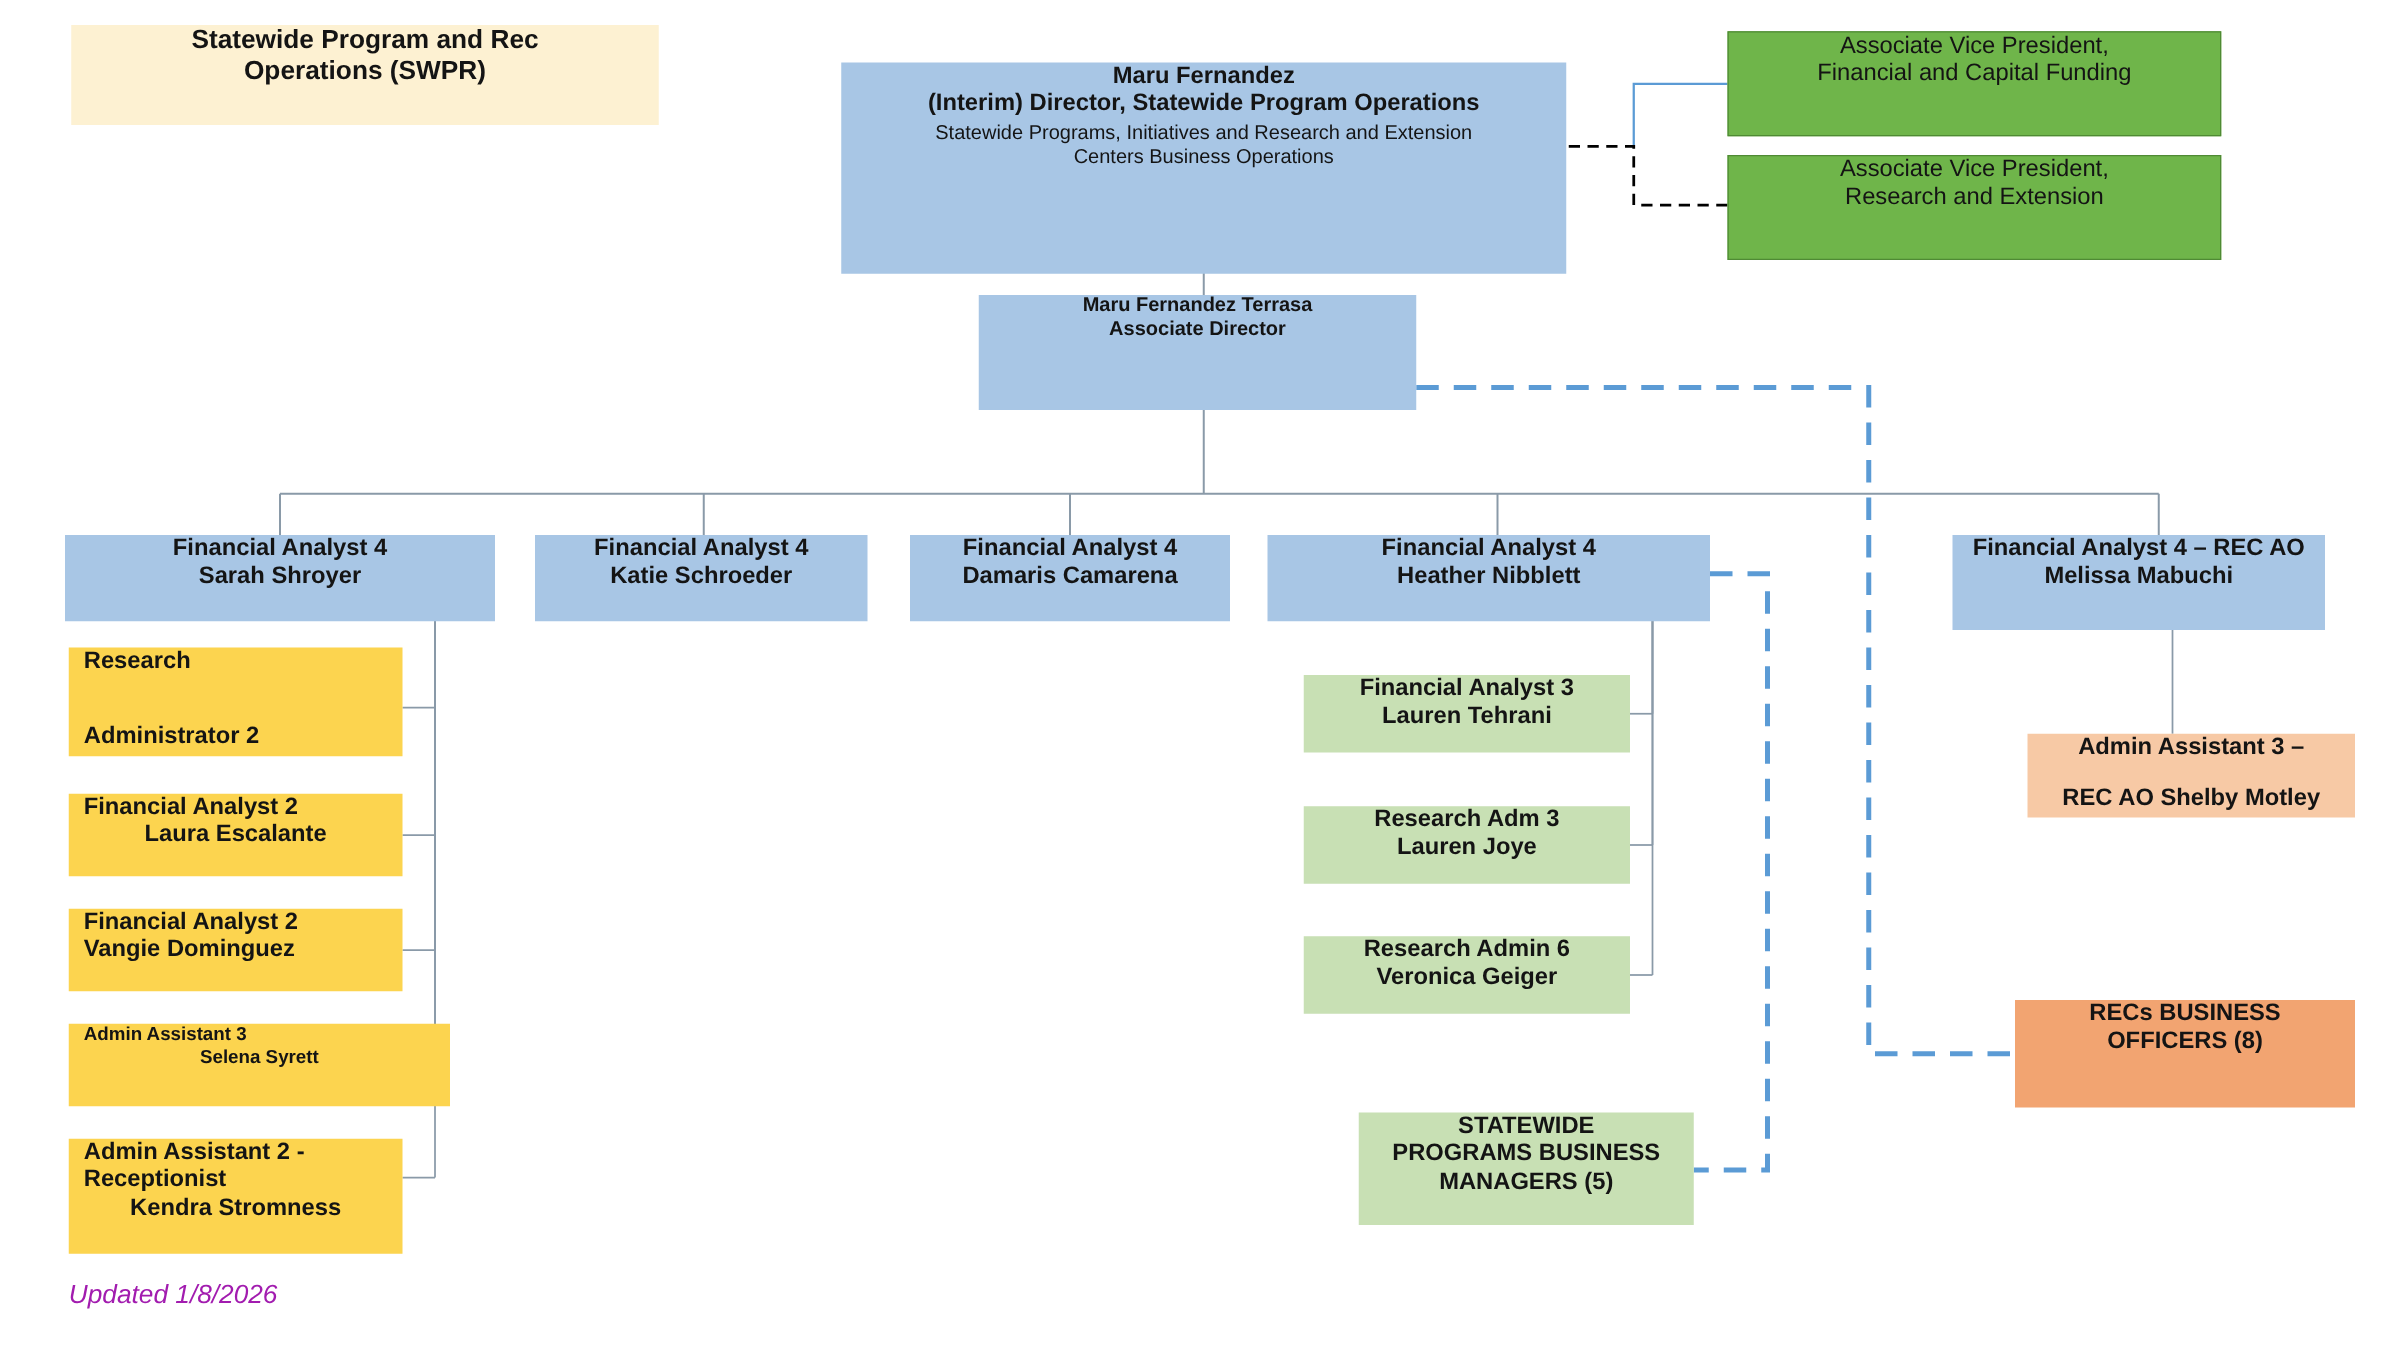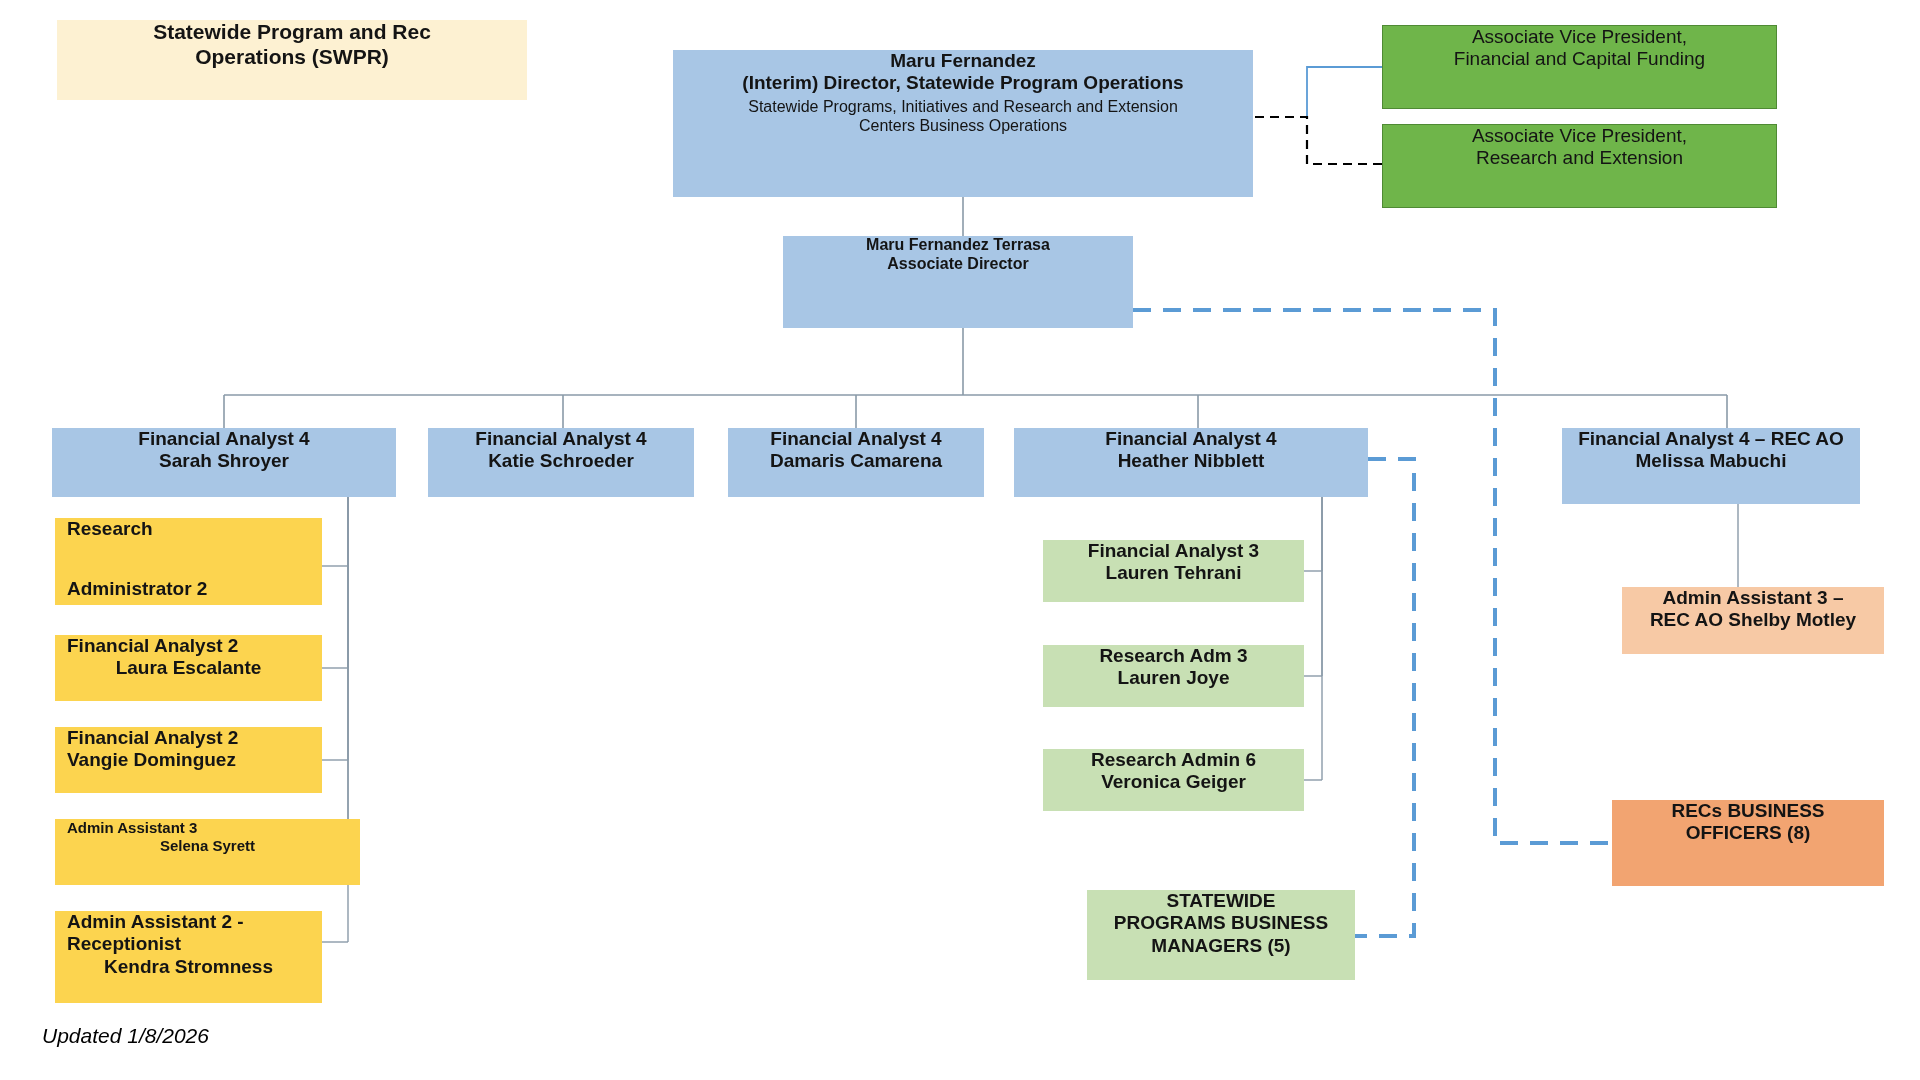--- a/index.html
+++ b/index.html
@@ -41,33 +41,34 @@
   .node .ln { display: block; width: 100%; }
   .node .b  { font-weight: bold; }
   .node .r  { font-weight: normal; }
 
   
   .cream   { background: #fdf1d2; }
   .blue    { background: #a8c6e5; }
   .green   { background: #6fb54a; border: 1px solid #4f8a34; }
   .lgreen  { background: #c8e0b4; }
   .yellow  { background: #fcd44f; }
-  .peach   { background: #f7c9a5; }
+  .peach   { background: #f7c9a5; gap: 19px; }
   .orange  { background: #f2a471; }
 
   .left-first .ln:first-child { text-align: left; }
   .left-two   .ln:nth-child(1),
   .left-two   .ln:nth-child(2) { text-align: left; }
 
   .footer {
     position: absolute;
     font-style: italic;
     font-weight: normal;
-    color: #000000;
+    color: #a21caf;
     z-index: 5;
+    margin-left: 13px;
   }
 </style>
 </head>
 <body>
 
 <div id="canvas">
 
   <svg id="wires" viewBox="0 0 1920 1080" width="1920" height="1080">
 
     <path d="M 963 197 L 963 236" stroke="#8a9aa8" stroke-width="1.6" fill="none"></path>
@@ -108,21 +109,21 @@
 
     <path d="M 1382 164 L 1307 164 L 1307 117 L 1246 117" stroke="#000000" stroke-width="2.2" fill="none" stroke-dasharray="9 6"></path>
     <path d="M 1228 117 L 1251 110 L 1251 124 Z" fill="#5b9bd5"></path>
   </svg>
 
   <div class="node cream" style="left:57px; top:20px; width:470px; height:80px; font-size:21px;">
     <span class="ln b">Statewide Program and Rec</span>
     <span class="ln b">Operations (SWPR)</span>
   </div>
 
-  <div class="node blue" style="left:673px; top:50px; width:580px; height:147px; font-size:19px;">
+  <div class="node blue" style="left:673px; top:50px; width:580px; height:169px; font-size:19px;">
     <span class="ln b">Maru Fernandez</span>
     <span class="ln b">(Interim) Director, Statewide Program Operations</span>
     <span class="ln r" style="font-size:16px; margin-top:3px;">Statewide Programs, Initiatives and Research and Extension</span>
     <span class="ln r" style="font-size:16px;">Centers Business Operations</span>
   </div>
 
   <div class="node green" style="left:1382px; top:25px; width:395px; height:84px; font-size:19px;">
     <span class="ln r">Associate Vice President,</span>
     <span class="ln r">Financial and Capital Funding</span>
   </div>

